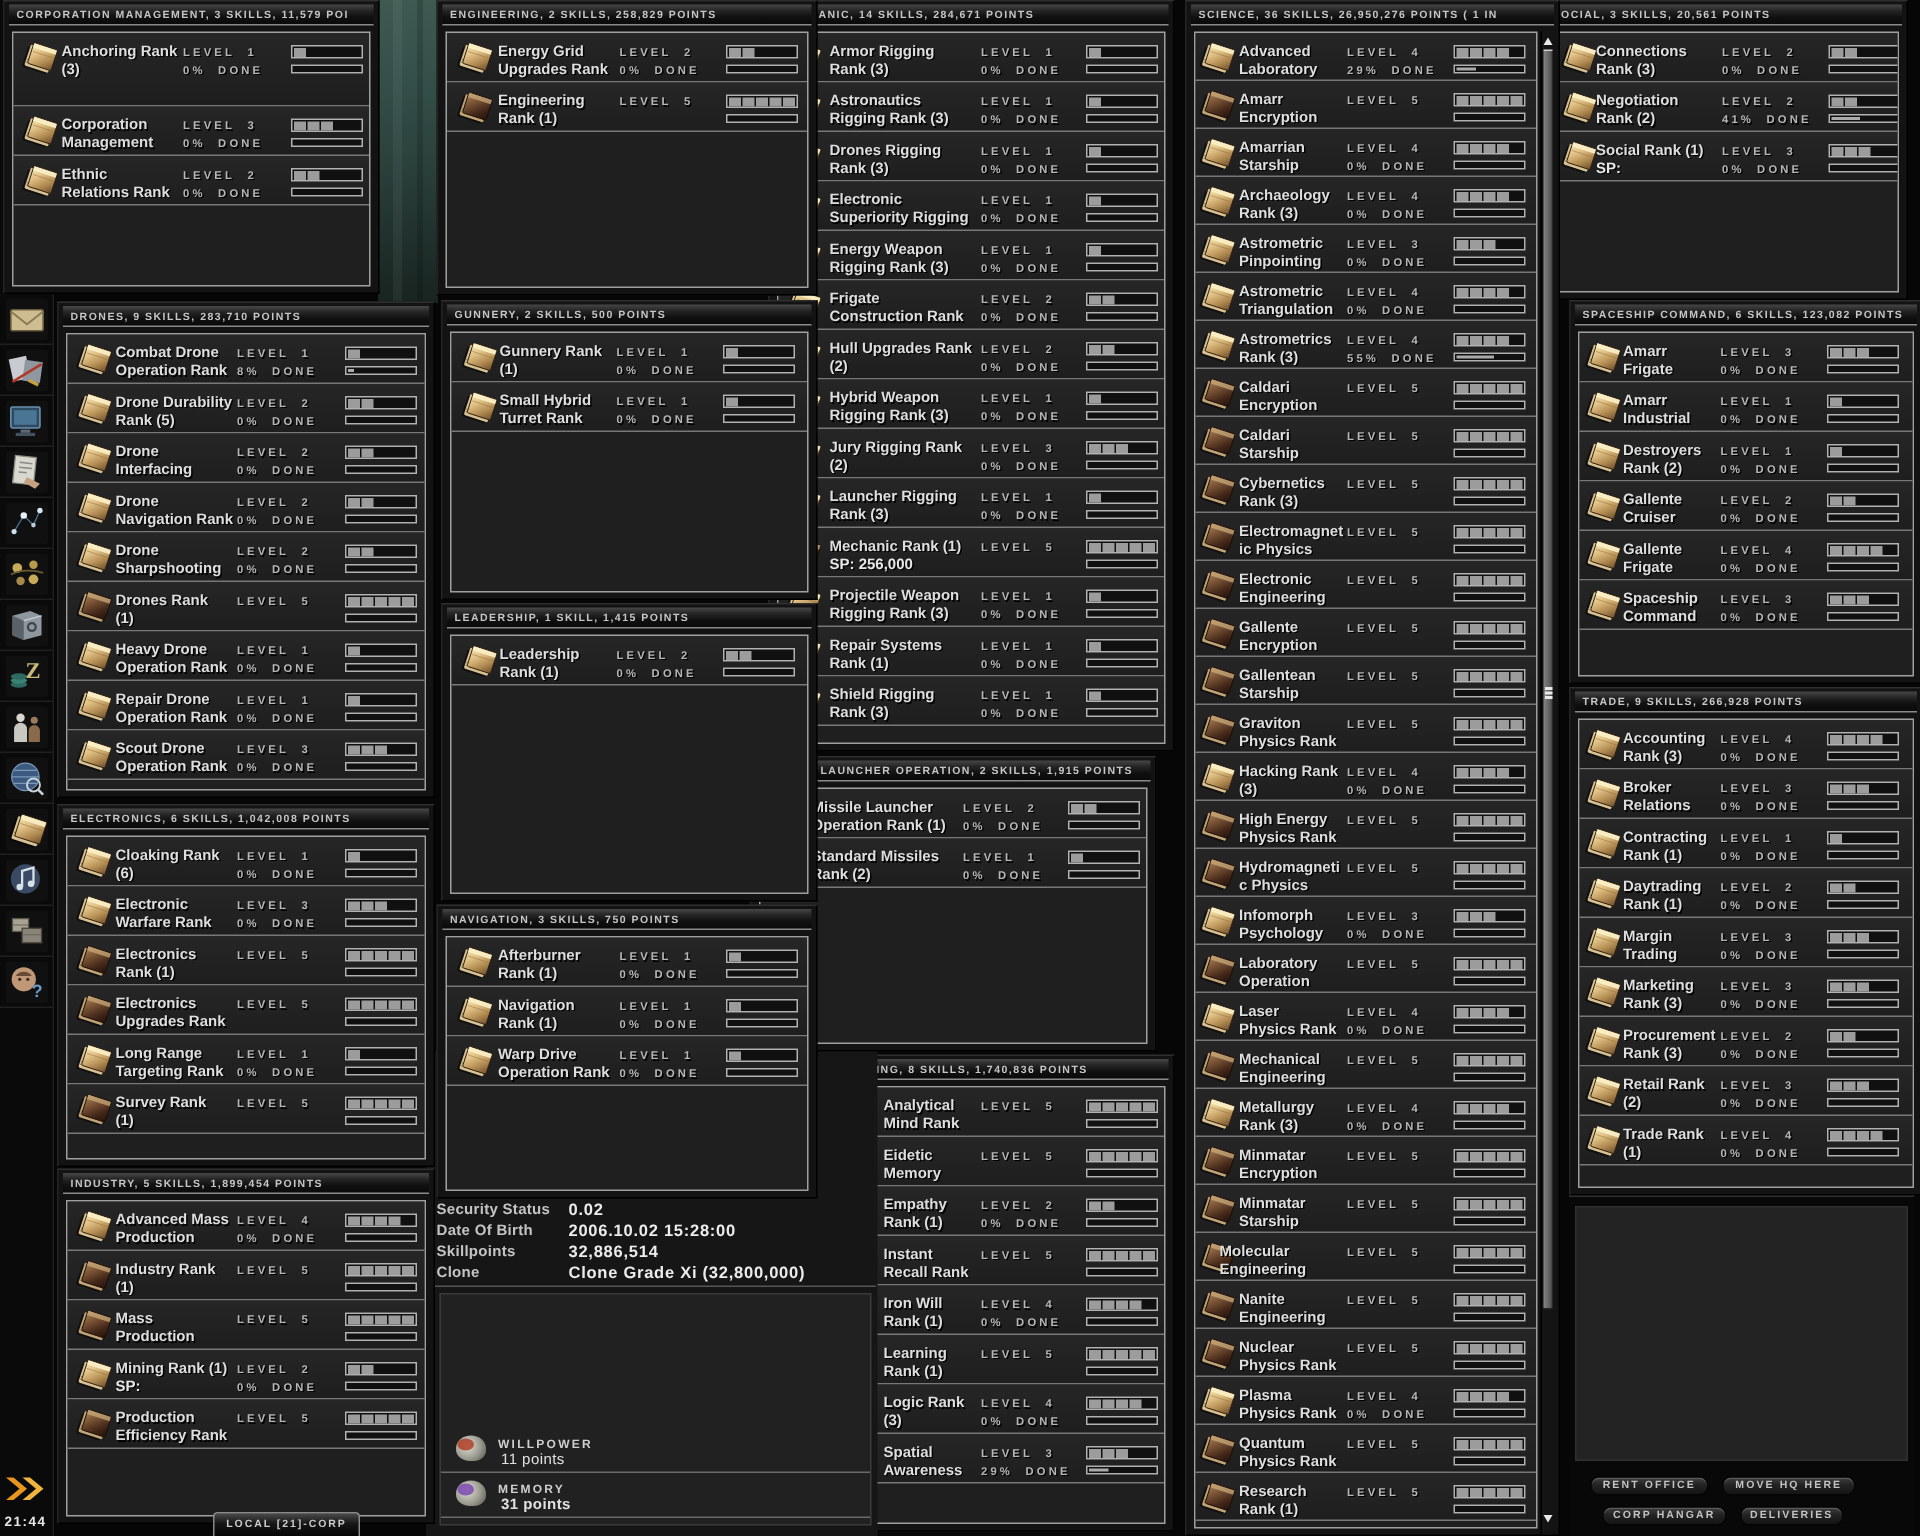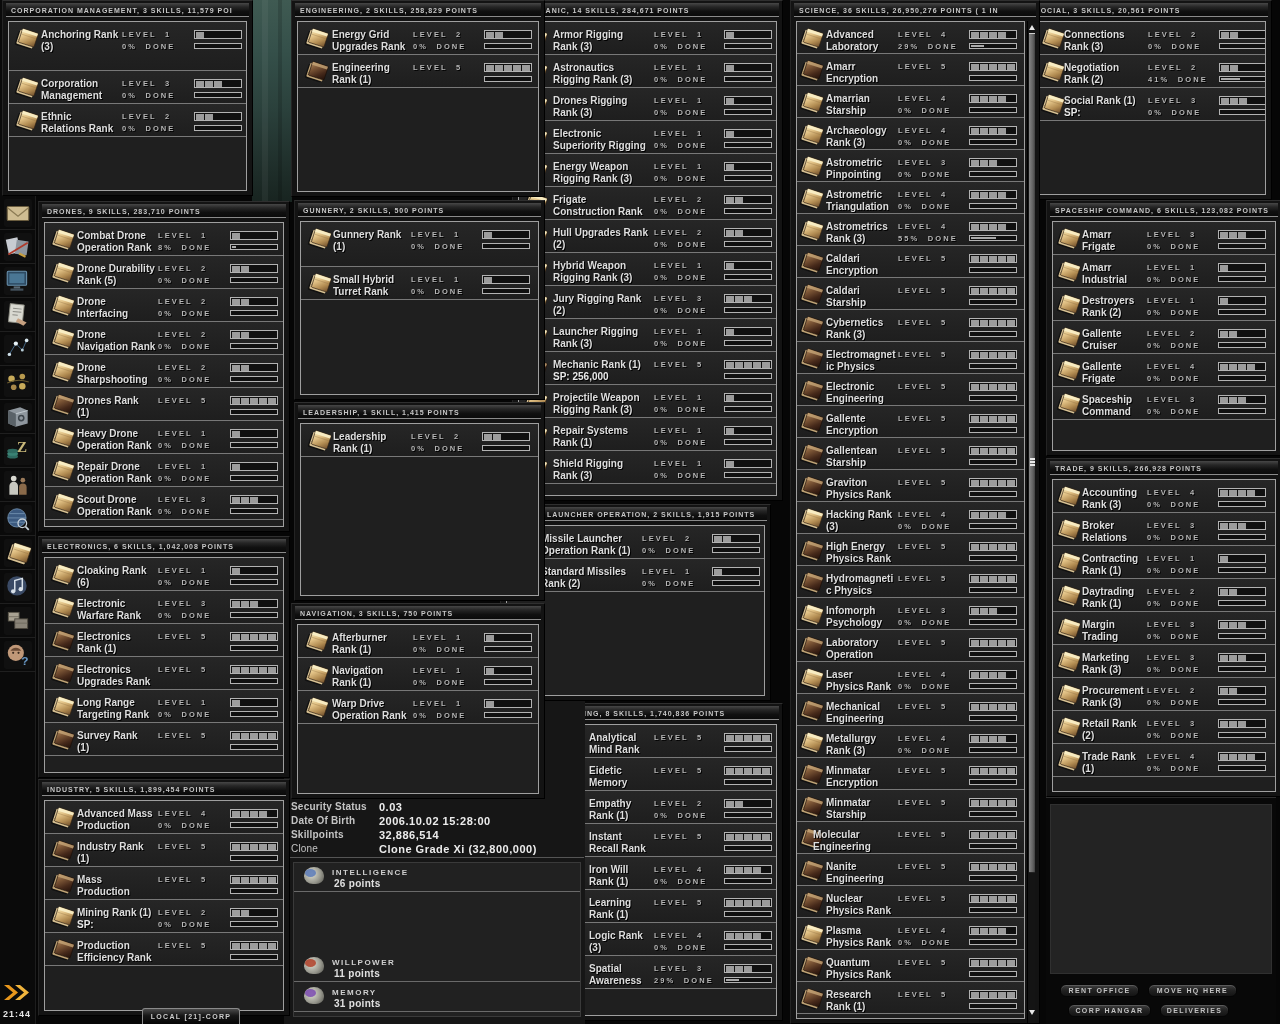--- a/index.html
+++ b/index.html
@@ -802,21 +802,21 @@
 <div class="nm" style="left:34px">Engineering<br>Rank (1)</div>
 <div class="lv" style="left:115px">LEVEL&nbsp;&nbsp;5</div>
 <div class="sb" style="left:186px;top:8px;width:48px"><s></s><s></s><s></s><s></s><s></s></div>
 <div class="pb" style="left:186px;top:21px;width:48px"></div>
 </div>
 </div>
 </div>
 <div class="w" style="left:294px;top:200px;width:251px;height:200px">
 <div class="tb">GUNNERY, 2 SKILLS, 500 POINTS</div>
 <div class="ct" style="">
-<div class="r" style="height:45px">
+<div class="r" style="height:33px">
 <svg class="bk" style="left:6px;top:4px" width="26" height="25" viewBox="0 0 26 25">
           <use href="#bkL"></use>
         </svg>
 <div class="nm" style="left:32px">Gunnery Rank<br>(1)</div>
 <div class="lv" style="left:110px">LEVEL&nbsp;&nbsp;1</div>
 <div class="dn" style="left:110px">0%&nbsp;&nbsp;DONE</div>
 <div class="sb" style="left:181px;top:8px;width:48px"><s></s><s class="e"></s><s class="e"></s><s class="e"></s><s class="e"></s></div>
 <div class="pb" style="left:181px;top:21px;width:48px"></div>
 </div>
 <div class="r" style="height:33px">
@@ -841,42 +841,35 @@
 <div class="nm" style="left:32px">Leadership<br>Rank (1)</div>
 <div class="lv" style="left:110px">LEVEL&nbsp;&nbsp;2</div>
 <div class="dn" style="left:110px">0%&nbsp;&nbsp;DONE</div>
 <div class="sb" style="left:181px;top:8px;width:48px"><s></s><s></s><s class="e"></s><s class="e"></s><s class="e"></s></div>
 <div class="pb" style="left:181px;top:21px;width:48px"></div>
 </div>
 </div>
 </div>
 <div class="abs" style="left:284px;top:701px;width:301px;height:323px;background:#161616">
 <div class="abs" style="left:7px;top:100px;font-size:10px;font-weight:bold;color:#c4c4c4;letter-spacing:.2px">Security Status</div>
-<div class="abs" style="left:95px;top:100px;font-size:11px;font-weight:bold;color:#ececec;letter-spacing:.5px">0.03</div>
+<div class="abs" style="left:95px;top:100px;font-size:11px;font-weight:bold;color:#ececec;letter-spacing:.5px">0.02</div>
 <div class="abs" style="left:7px;top:114px;font-size:10px;font-weight:bold;color:#c4c4c4;letter-spacing:.2px">Date Of Birth</div>
 <div class="abs" style="left:95px;top:114px;font-size:11px;font-weight:bold;color:#ececec;letter-spacing:.5px">2006.10.02 15:28:00</div>
 <div class="abs" style="left:7px;top:128px;font-size:10px;font-weight:bold;color:#c4c4c4;letter-spacing:.2px">Skillpoints</div>
 <div class="abs" style="left:95px;top:128px;font-size:11px;font-weight:bold;color:#ececec;letter-spacing:.5px">32,886,514</div>
-<div class="abs" style="left:7px;top:142px;font-size:10px;font-weight:normal;color:#c4c4c4;letter-spacing:.2px">Clone</div>
+<div class="abs" style="left:7px;top:142px;font-size:10px;font-weight:bold;color:#c4c4c4;letter-spacing:.2px">Clone</div>
 <div class="abs" style="left:95px;top:142px;font-size:11px;font-weight:bold;color:#ececec;letter-spacing:.5px">Clone Grade Xi (32,800,000)</div>
 <div class="abs" style="left:0;top:156px;width:300px;height:1px;background:#555"></div>
 <div class="abs" style="left:9px;top:161px;width:288px;height:155px;background:#212121;border:1px solid #3a3a3a">
-<div class="abs" style="left:0;right:0;top:0px;height:29px;border-bottom:1px solid #6a6a6a">
-<div class="abs" style="left:10px;top:4px;width:20px;height:17px;border-radius:55% 55% 45% 50%;background:radial-gradient(circle at 38% 40%,#e0e0d4,#9a9a90 55%,#50504a)">
-          <div class="abs" style="left:1px;top:2px;width:11px;height:8px;border-radius:50%;background:#5a7ab8;opacity:.85"></div>
-        </div>
-<div class="abs" style="left:38px;top:5px;font-size:8px;font-weight:bold;color:#cfcfcf;letter-spacing:1.5px">INTELLIGENCE</div>
-<div class="abs" style="left:40px;top:15px;font-size:10px;font-weight:bold;color:#e0e0e0;letter-spacing:.3px">26 points</div>
-</div>
 <div class="abs" style="left:0;right:0;top:90px;height:29px;border-bottom:1px solid #6a6a6a">
 <div class="abs" style="left:10px;top:4px;width:20px;height:17px;border-radius:55% 55% 45% 50%;background:radial-gradient(circle at 38% 40%,#e0e0d4,#9a9a90 55%,#50504a)">
           <div class="abs" style="left:1px;top:2px;width:11px;height:8px;border-radius:50%;background:#b04028;opacity:.85"></div>
         </div>
 <div class="abs" style="left:38px;top:5px;font-size:8px;font-weight:bold;color:#cfcfcf;letter-spacing:1.5px">WILLPOWER</div>
-<div class="abs" style="left:40px;top:15px;font-size:10px;font-weight:bold;color:#e0e0e0;letter-spacing:.3px">11 points</div>
+<div class="abs" style="left:40px;top:15px;font-size:10px;font-weight:normal;color:#e0e0e0;letter-spacing:.3px">11 points</div>
 </div>
 <div class="abs" style="left:0;right:0;top:120px;height:29px;border-bottom:1px solid #6a6a6a">
 <div class="abs" style="left:10px;top:4px;width:20px;height:17px;border-radius:55% 55% 45% 50%;background:radial-gradient(circle at 38% 40%,#e0e0d4,#9a9a90 55%,#50504a)">
           <div class="abs" style="left:1px;top:2px;width:11px;height:8px;border-radius:50%;background:#7a4ab0;opacity:.85"></div>
         </div>
 <div class="abs" style="left:38px;top:5px;font-size:8px;font-weight:bold;color:#cfcfcf;letter-spacing:1.5px">MEMORY</div>
 <div class="abs" style="left:40px;top:15px;font-size:10px;font-weight:bold;color:#e0e0e0;letter-spacing:.3px">31 points</div>
 </div>
 </div>
 </div>

